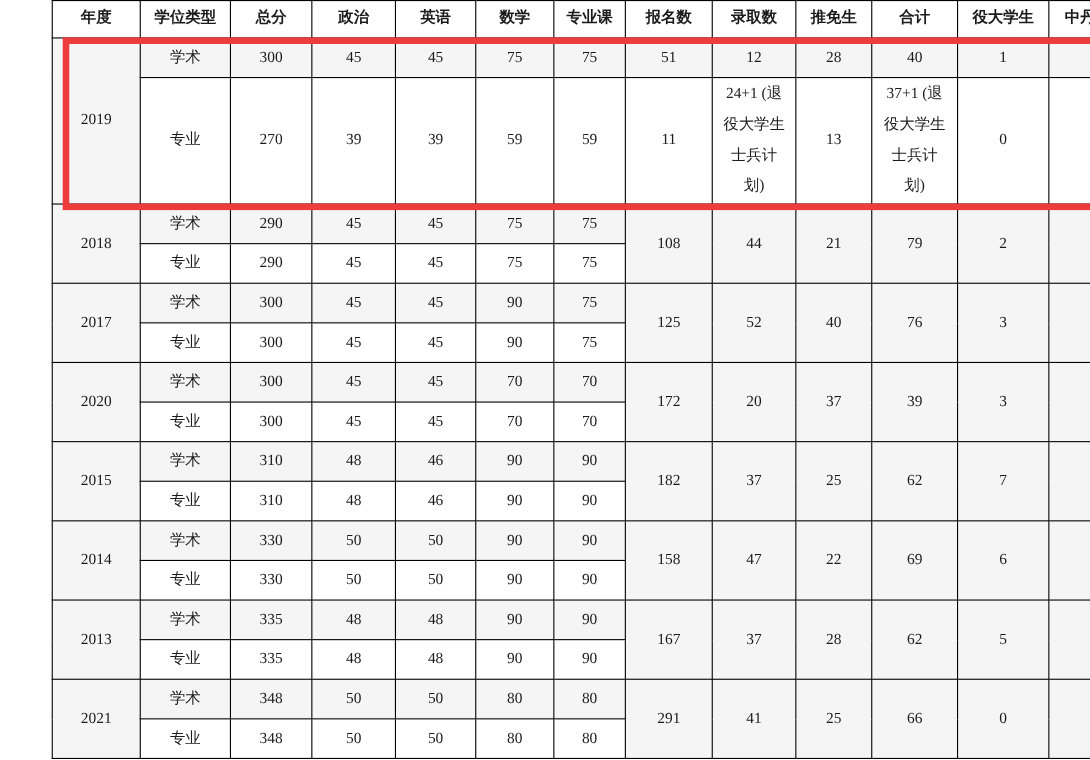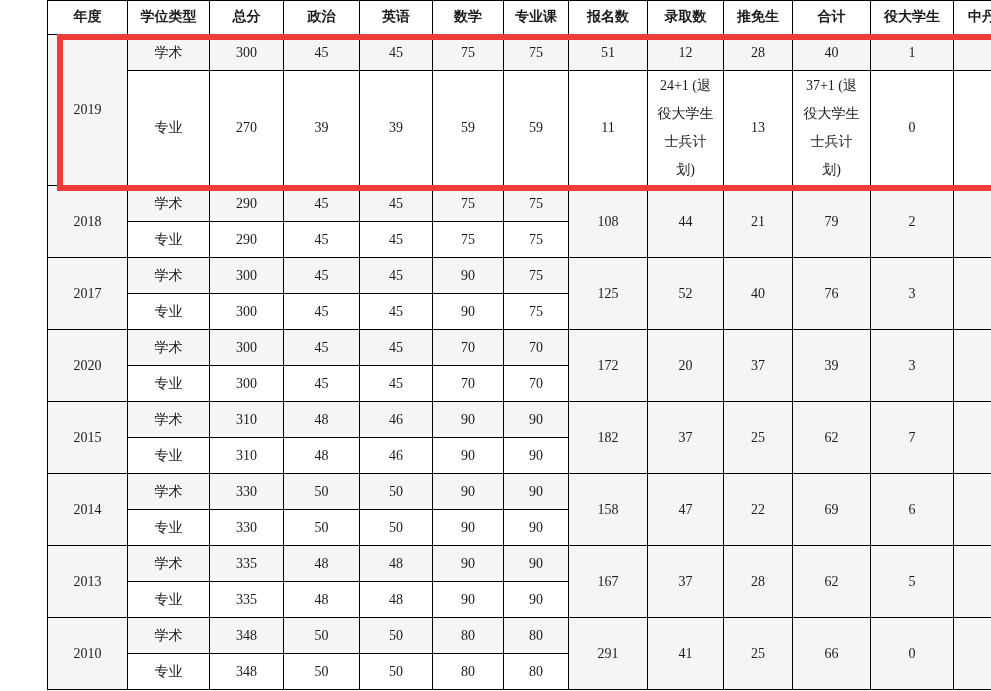--- a/index.html
+++ b/index.html
@@ -256,21 +256,21 @@
         </tr>
         <tr class="r-p">
           <td>专业</td>
           <td>335</td>
           <td>48</td>
           <td>48</td>
           <td>90</td>
           <td>90</td>
         </tr>
         <tr class="r-a">
-          <td rowspan="2">2010</td>
+          <td rowspan="2">2021</td>
           <td>学术</td>
           <td>348</td>
           <td>50</td>
           <td>50</td>
           <td>80</td>
           <td>80</td>
           <td rowspan="2">291</td>
           <td rowspan="2">41</td>
           <td rowspan="2">25</td>
           <td rowspan="2">66</td>

